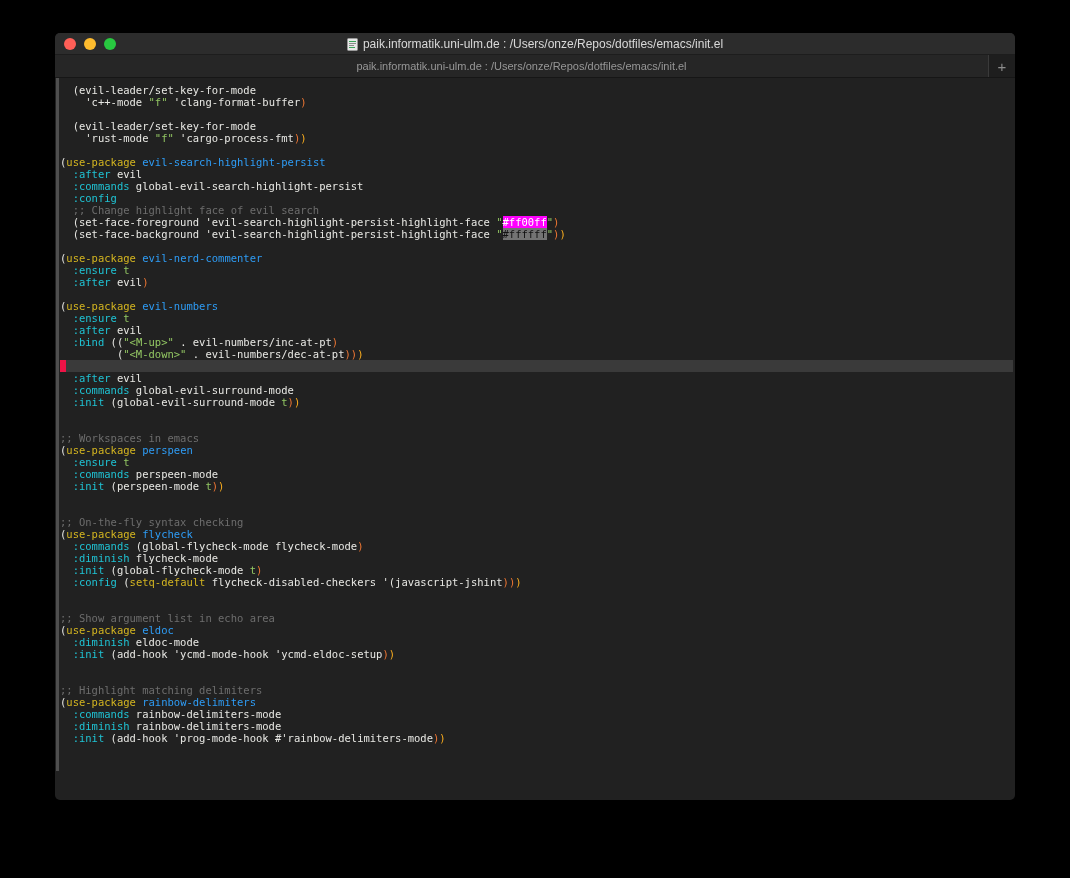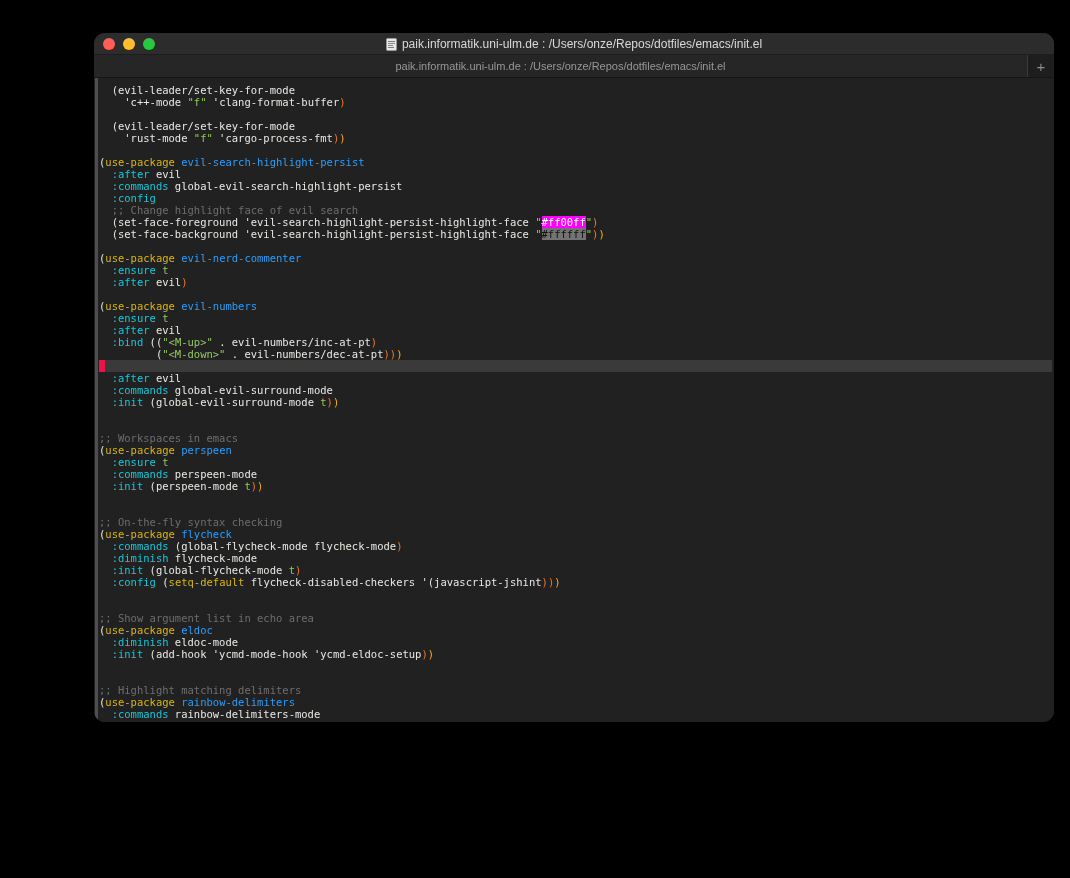--- a/index.html
+++ b/index.html
@@ -1,20 +1,20 @@
 <!DOCTYPE html>
 <html><head>
 <meta charset="utf-8">
 <style>
   * { margin:0; padding:0; box-sizing:border-box; }
   html,body { width:1070px; height:878px; background:#000; overflow:hidden; }
   .stage { position:relative; width:1070px; height:878px; background:#000;
            font-family:"DejaVu Sans Mono", monospace; }
-  .window { position:absolute; left:55px; top:33px; width:960px; height:689px;
-            background:#212121; border-radius:11px; overflow:hidden;margin-left:39px; }
+  .window { position:absolute; left:55px; top:33px; width:960px; height:767px;
+            background:#212121; border-radius:5px; overflow:hidden; }
 
   
   .titlebar { position:relative; height:22px; background:#2c2c2c;
               border-bottom:1px solid #1d1d1d; }
   .traffic { position:absolute; left:9px; top:5px; display:flex; gap:8px; }
   .tl { width:12px; height:12px; border-radius:50%; display:inline-block; }
   .tl.red { background:#ff5f57; }
   .tl.yellow { background:#febc2e; }
   .tl.green { background:#28c840; }
   .title-center { position:absolute; left:0; right:0; top:0; height:22px;
@@ -142,19 +142,20 @@
           <div class="line"><span class="s-m">;; Show argument list in echo area</span></div>
           <div class="line"><span class="s-d">(</span><span class="s-y">use-package</span><span class="s-d"> </span><span class="s-b">eldoc</span></div>
           <div class="line"><span class="s-c">  :diminish</span><span class="s-d"> eldoc-mode</span></div>
           <div class="line"><span class="s-c">  :init</span><span class="s-d"> (add-hook 'ycmd-mode-hook 'ycmd-eldoc-setup</span><span class="s-o">)</span><span class="s-a">)</span></div>
           <div class="line"></div>
           <div class="line"></div>
           <div class="line"><span class="s-m">;; Highlight matching delimiters</span></div>
           <div class="line"><span class="s-d">(</span><span class="s-y">use-package</span><span class="s-d"> </span><span class="s-b">rainbow-delimiters</span></div>
           <div class="line"><span class="s-c">  :commands</span><span class="s-d"> rainbow-delimiters-mode</span></div>
           <div class="line"><span class="s-c">  :diminish</span><span class="s-d"> rainbow-delimiters-mode</span></div>
+          <div class="line"><span class="s-c">  :init</span><span class="s-d"> (add-hook 'prog-mode-hook #'rainbow-delimiters-mode</span><span class="s-o">)</span><span class="s-a">)</span></div>
         </div>
     </div>
 
     <div class="echo"></div>
 
   </div>
 </div>
 
 </body></html>

